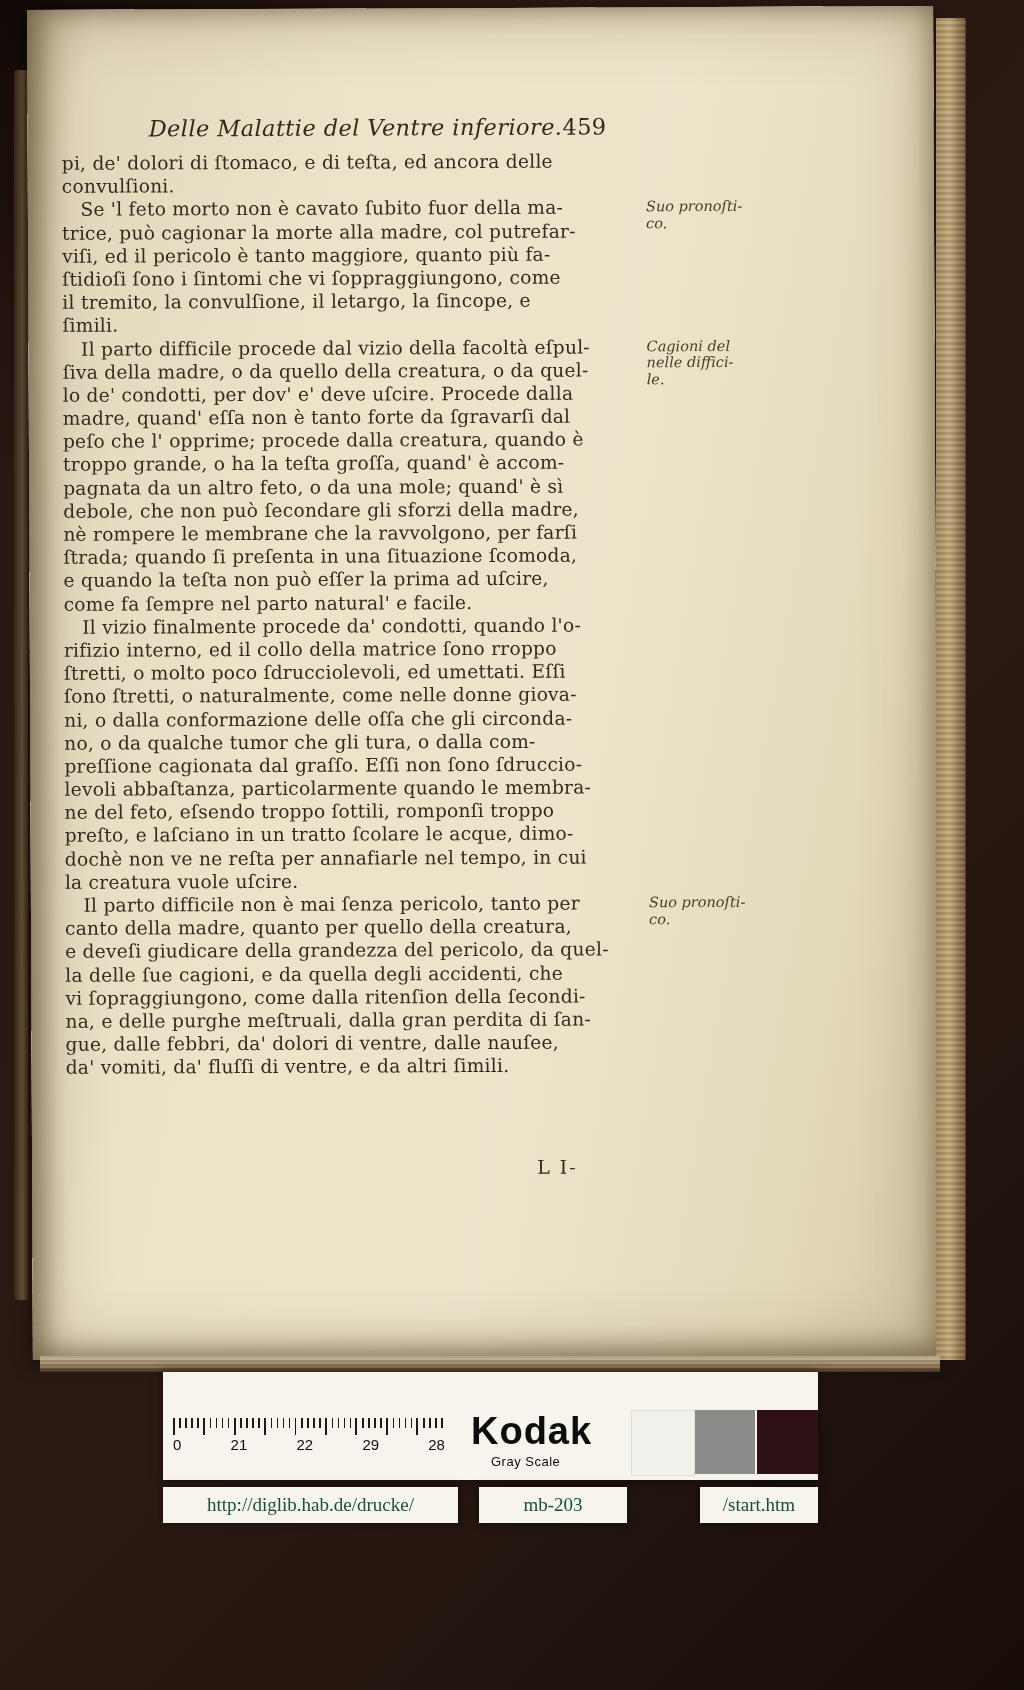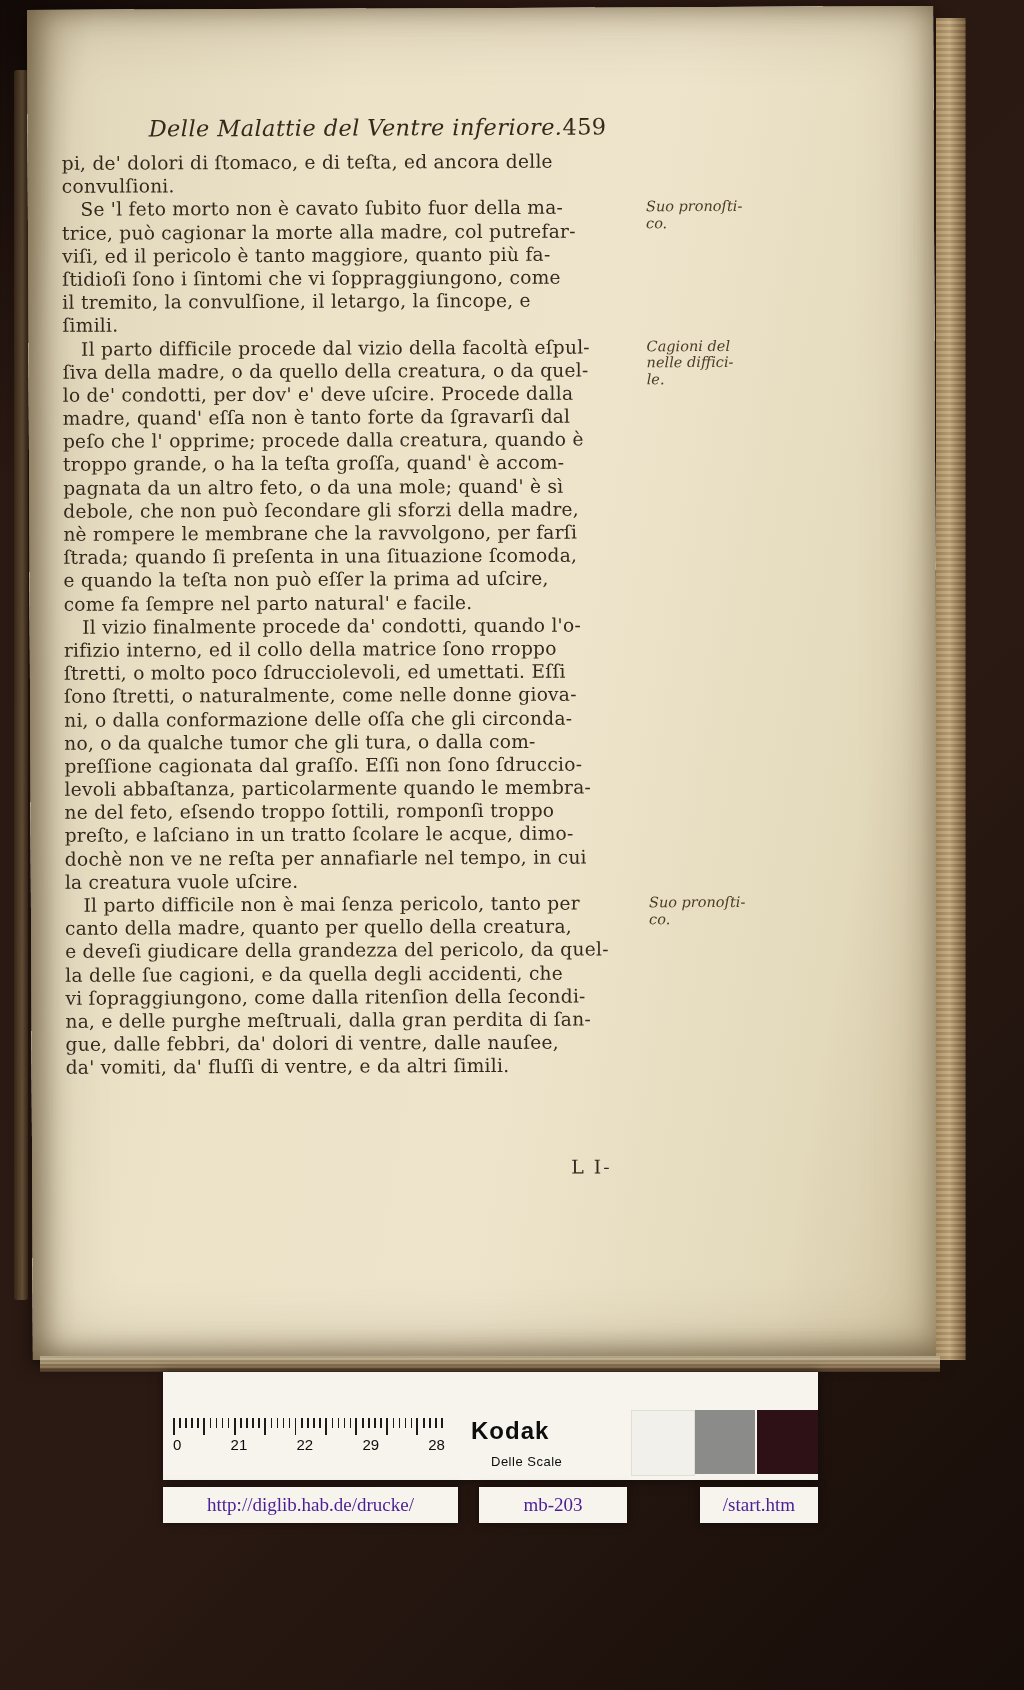--- a/index.html
+++ b/index.html
@@ -65,21 +65,21 @@
   .margin-notes{
     position:absolute;left:618px;top:142px;width:120px;color:#4a3c27;
   }
   .margin-note{position:absolute;left:0;width:120px;}
   .margin-note .nline{
     font-style:italic;font-size:14.5px;line-height:16.5px;white-space:nowrap;
   }
   
   .catchword{
     position:absolute;left:505px;top:1148px;
-    font-size:19px;letter-spacing:2px;color:#33291c;margin-left:34px;
+    font-size:19px;letter-spacing:2px;color:#33291c;
   }
   
   .footer-panel{
     position:absolute;left:163px;top:1372px;width:655px;height:108px;
     background:#f6f4ed;box-shadow:0 0 10px rgba(0,0,0,.5);
     font-family:"Liberation Serif", serif;color:#0d0d0d;
   }
   .library-banner{
     position:absolute;left:0;top:2px;width:100%;text-align:center;
     font-size:29px;font-weight:bold;letter-spacing:.2px;white-space:nowrap;
@@ -94,35 +94,35 @@
     background:repeating-linear-gradient(to right,#1b1b1b 0 1.8px,transparent 1.8px 30.4px);
   }
   .ruler-numbers{
     position:absolute;left:0;top:18px;width:100%;
     display:flex;justify-content:space-between;
     font-size:15px;font-family:"Liberation Sans", sans-serif;
   }
   .kodak-label{
     position:absolute;left:308px;top:40px;
     font-family:"Liberation Sans", sans-serif;font-weight:bold;
-    font-size:24px;letter-spacing:1px;line-height:38px;
+    font-size:38px;letter-spacing:1px;line-height:38px;
   }
   .gray-scale-label{
     position:absolute;left:328px;top:82px;
     font-family:"Liberation Sans", sans-serif;font-size:13px;letter-spacing:.5px;
   }
   .patch{position:absolute;top:38px;height:64px;}
   .patch.white{left:468px;width:62px;background:#f2f0ea;border:1px solid #e2ded2;}
   .patch.gray{left:532px;width:60px;background:#8b8b89;}
   .patch.dark{left:594px;width:61px;background:#2e1116;}
   
   .url-box{
     position:absolute;top:1487px;height:36px;background:#f6f4ed;
     display:flex;align-items:center;justify-content:center;
-    font-family:"Liberation Serif", serif;font-size:19px;color:#4c1d95;
+    font-family:"Liberation Serif", serif;font-size:19px;color:#14532d;
     box-shadow:0 0 8px rgba(0,0,0,.5);white-space:nowrap;
   }
   .url-left{left:163px;width:295px;}
   .url-mid{left:479px;width:148px;}
   .url-right{left:700px;width:118px;}
 </style>
 </head>
 <body>
 
 <div class="scan-bg"></div>
@@ -204,21 +204,21 @@
     <div class="ticks-big"></div>
     <div class="ruler-numbers">
         <span>0</span>
         <span>21</span>
         <span>22</span>
         <span>29</span>
         <span>28</span>
       </div>
   </div>
   <div class="kodak-label">Kodak</div>
-  <div class="gray-scale-label">Delle Scale</div>
+  <div class="gray-scale-label">Gray Scale</div>
   <div class="patch white"></div>
   <div class="patch gray"></div>
   <div class="patch dark"></div>
 </div>
 
 <div class="url-box url-left">http://diglib.hab.de/drucke/</div>
 <div class="url-box url-mid">mb-203</div>
 <div class="url-box url-right">/start.htm</div>
 
 </body></html>

